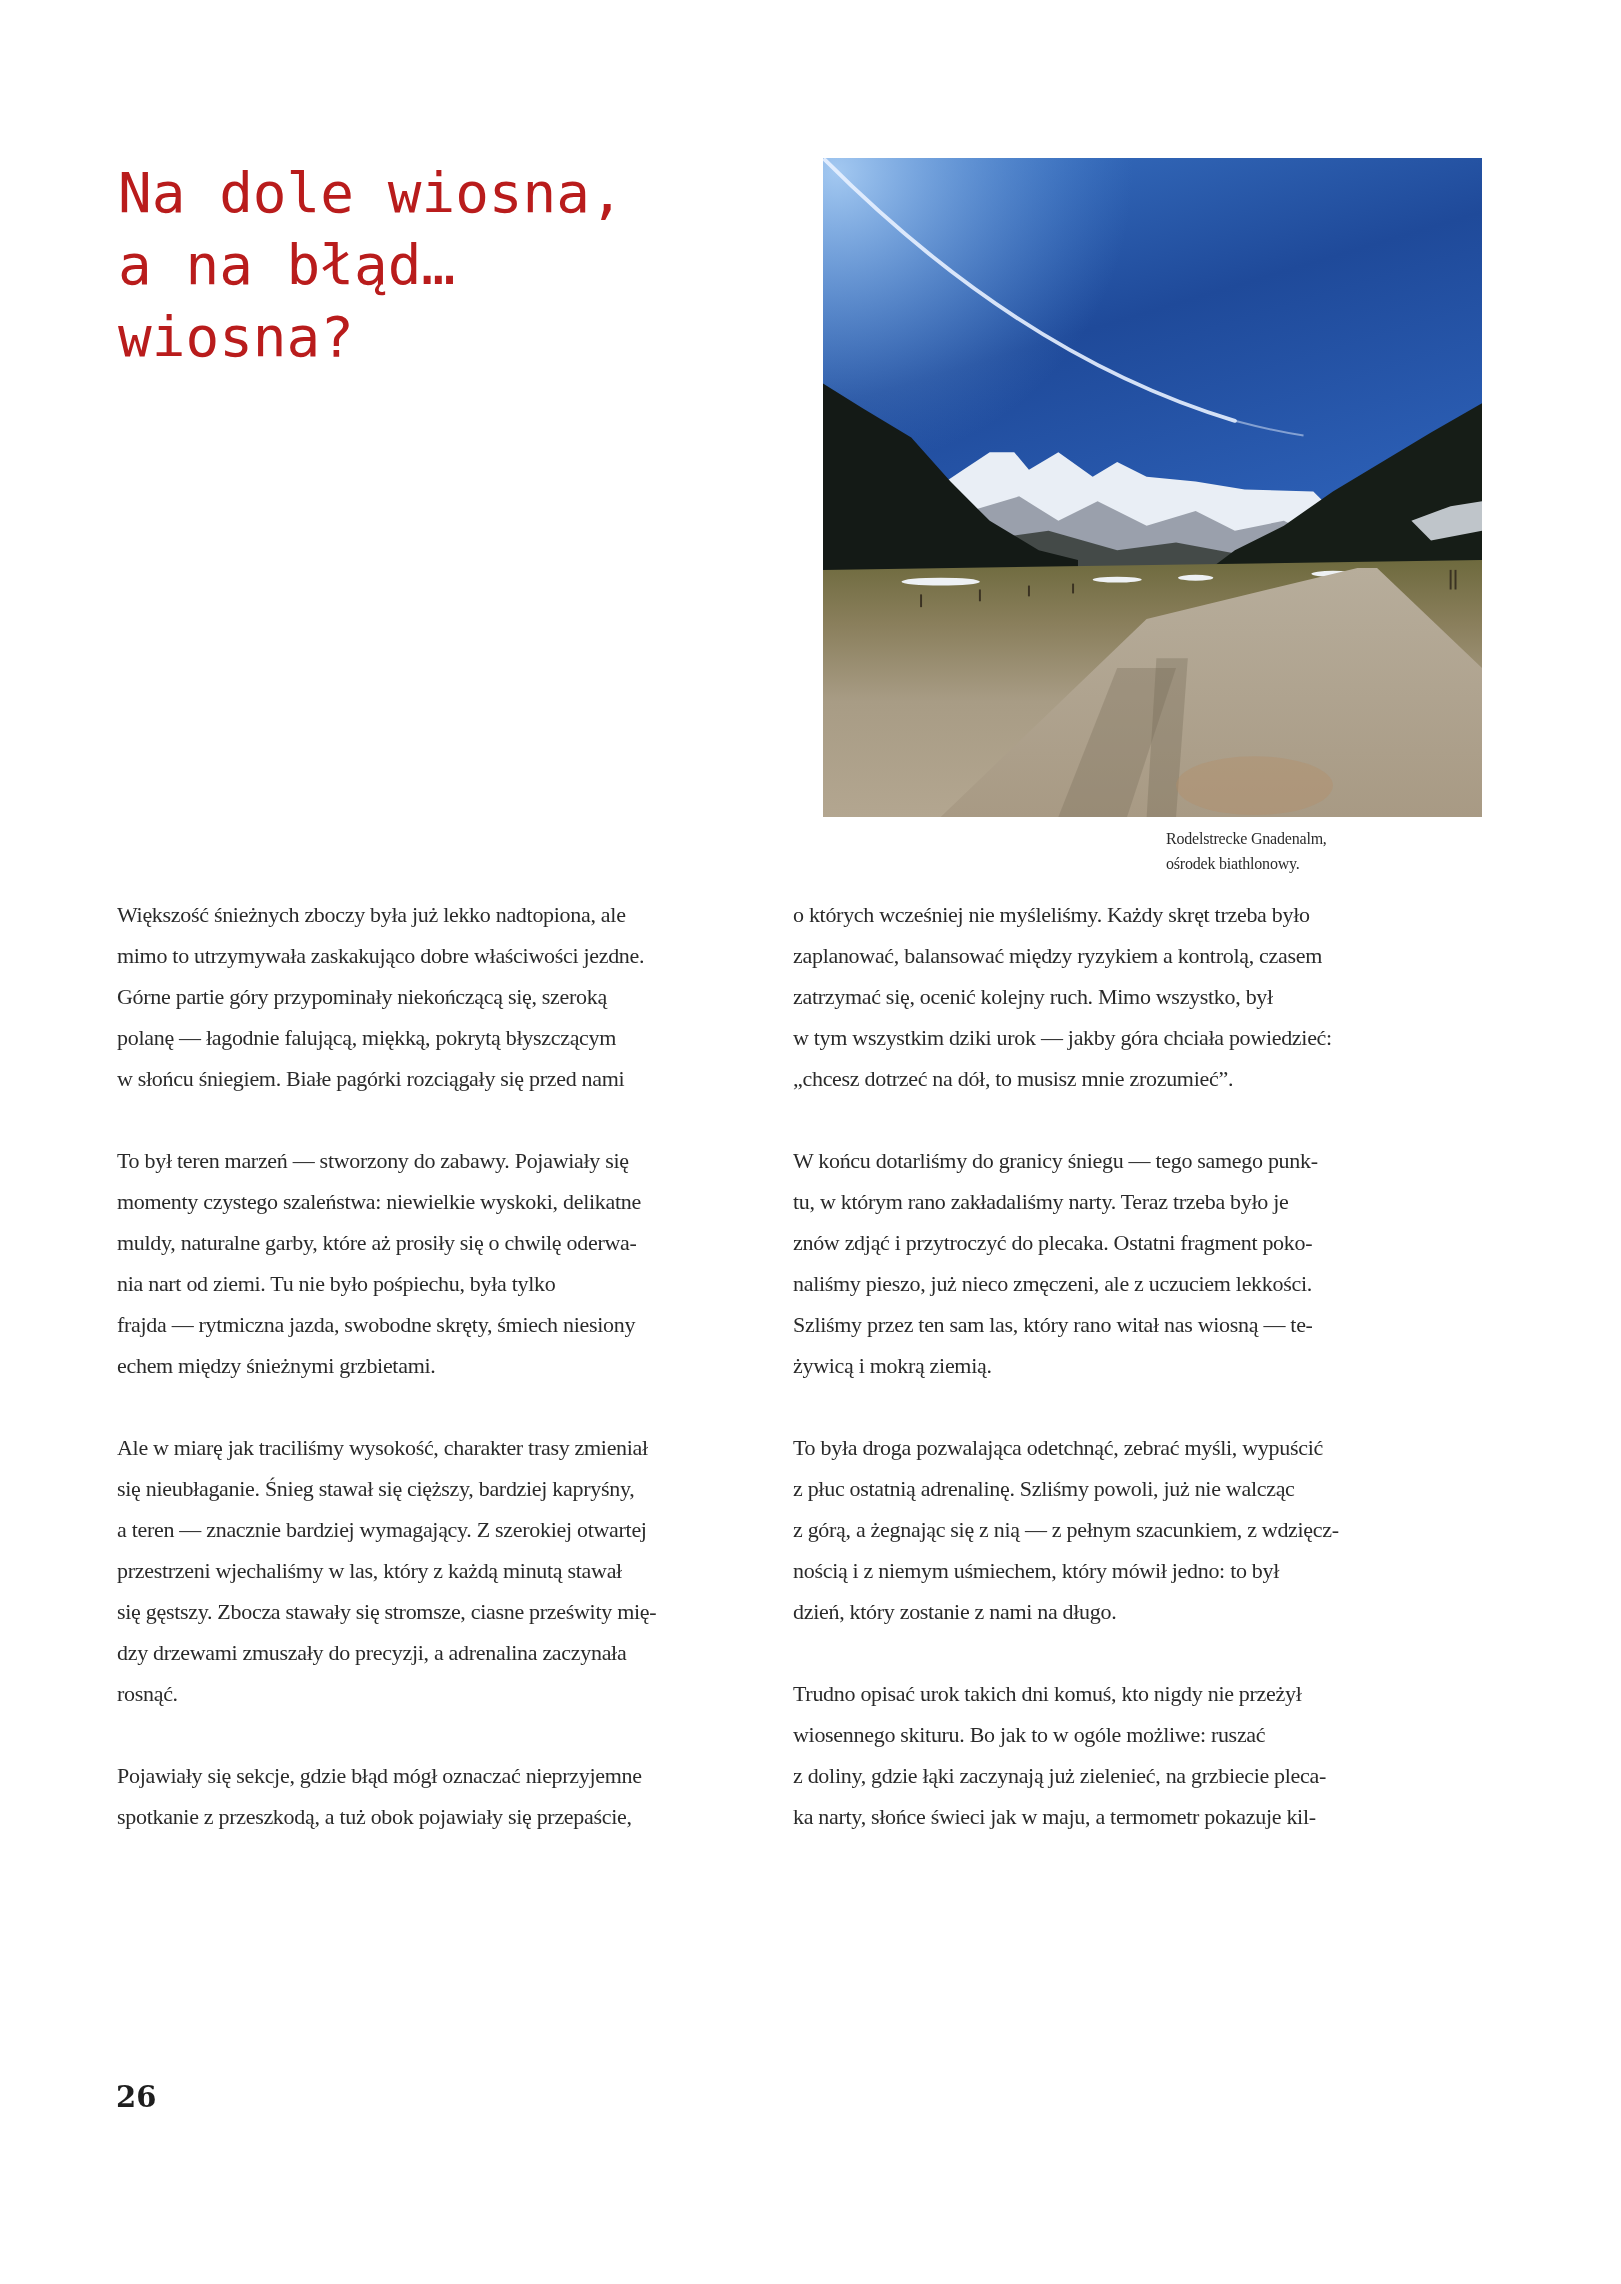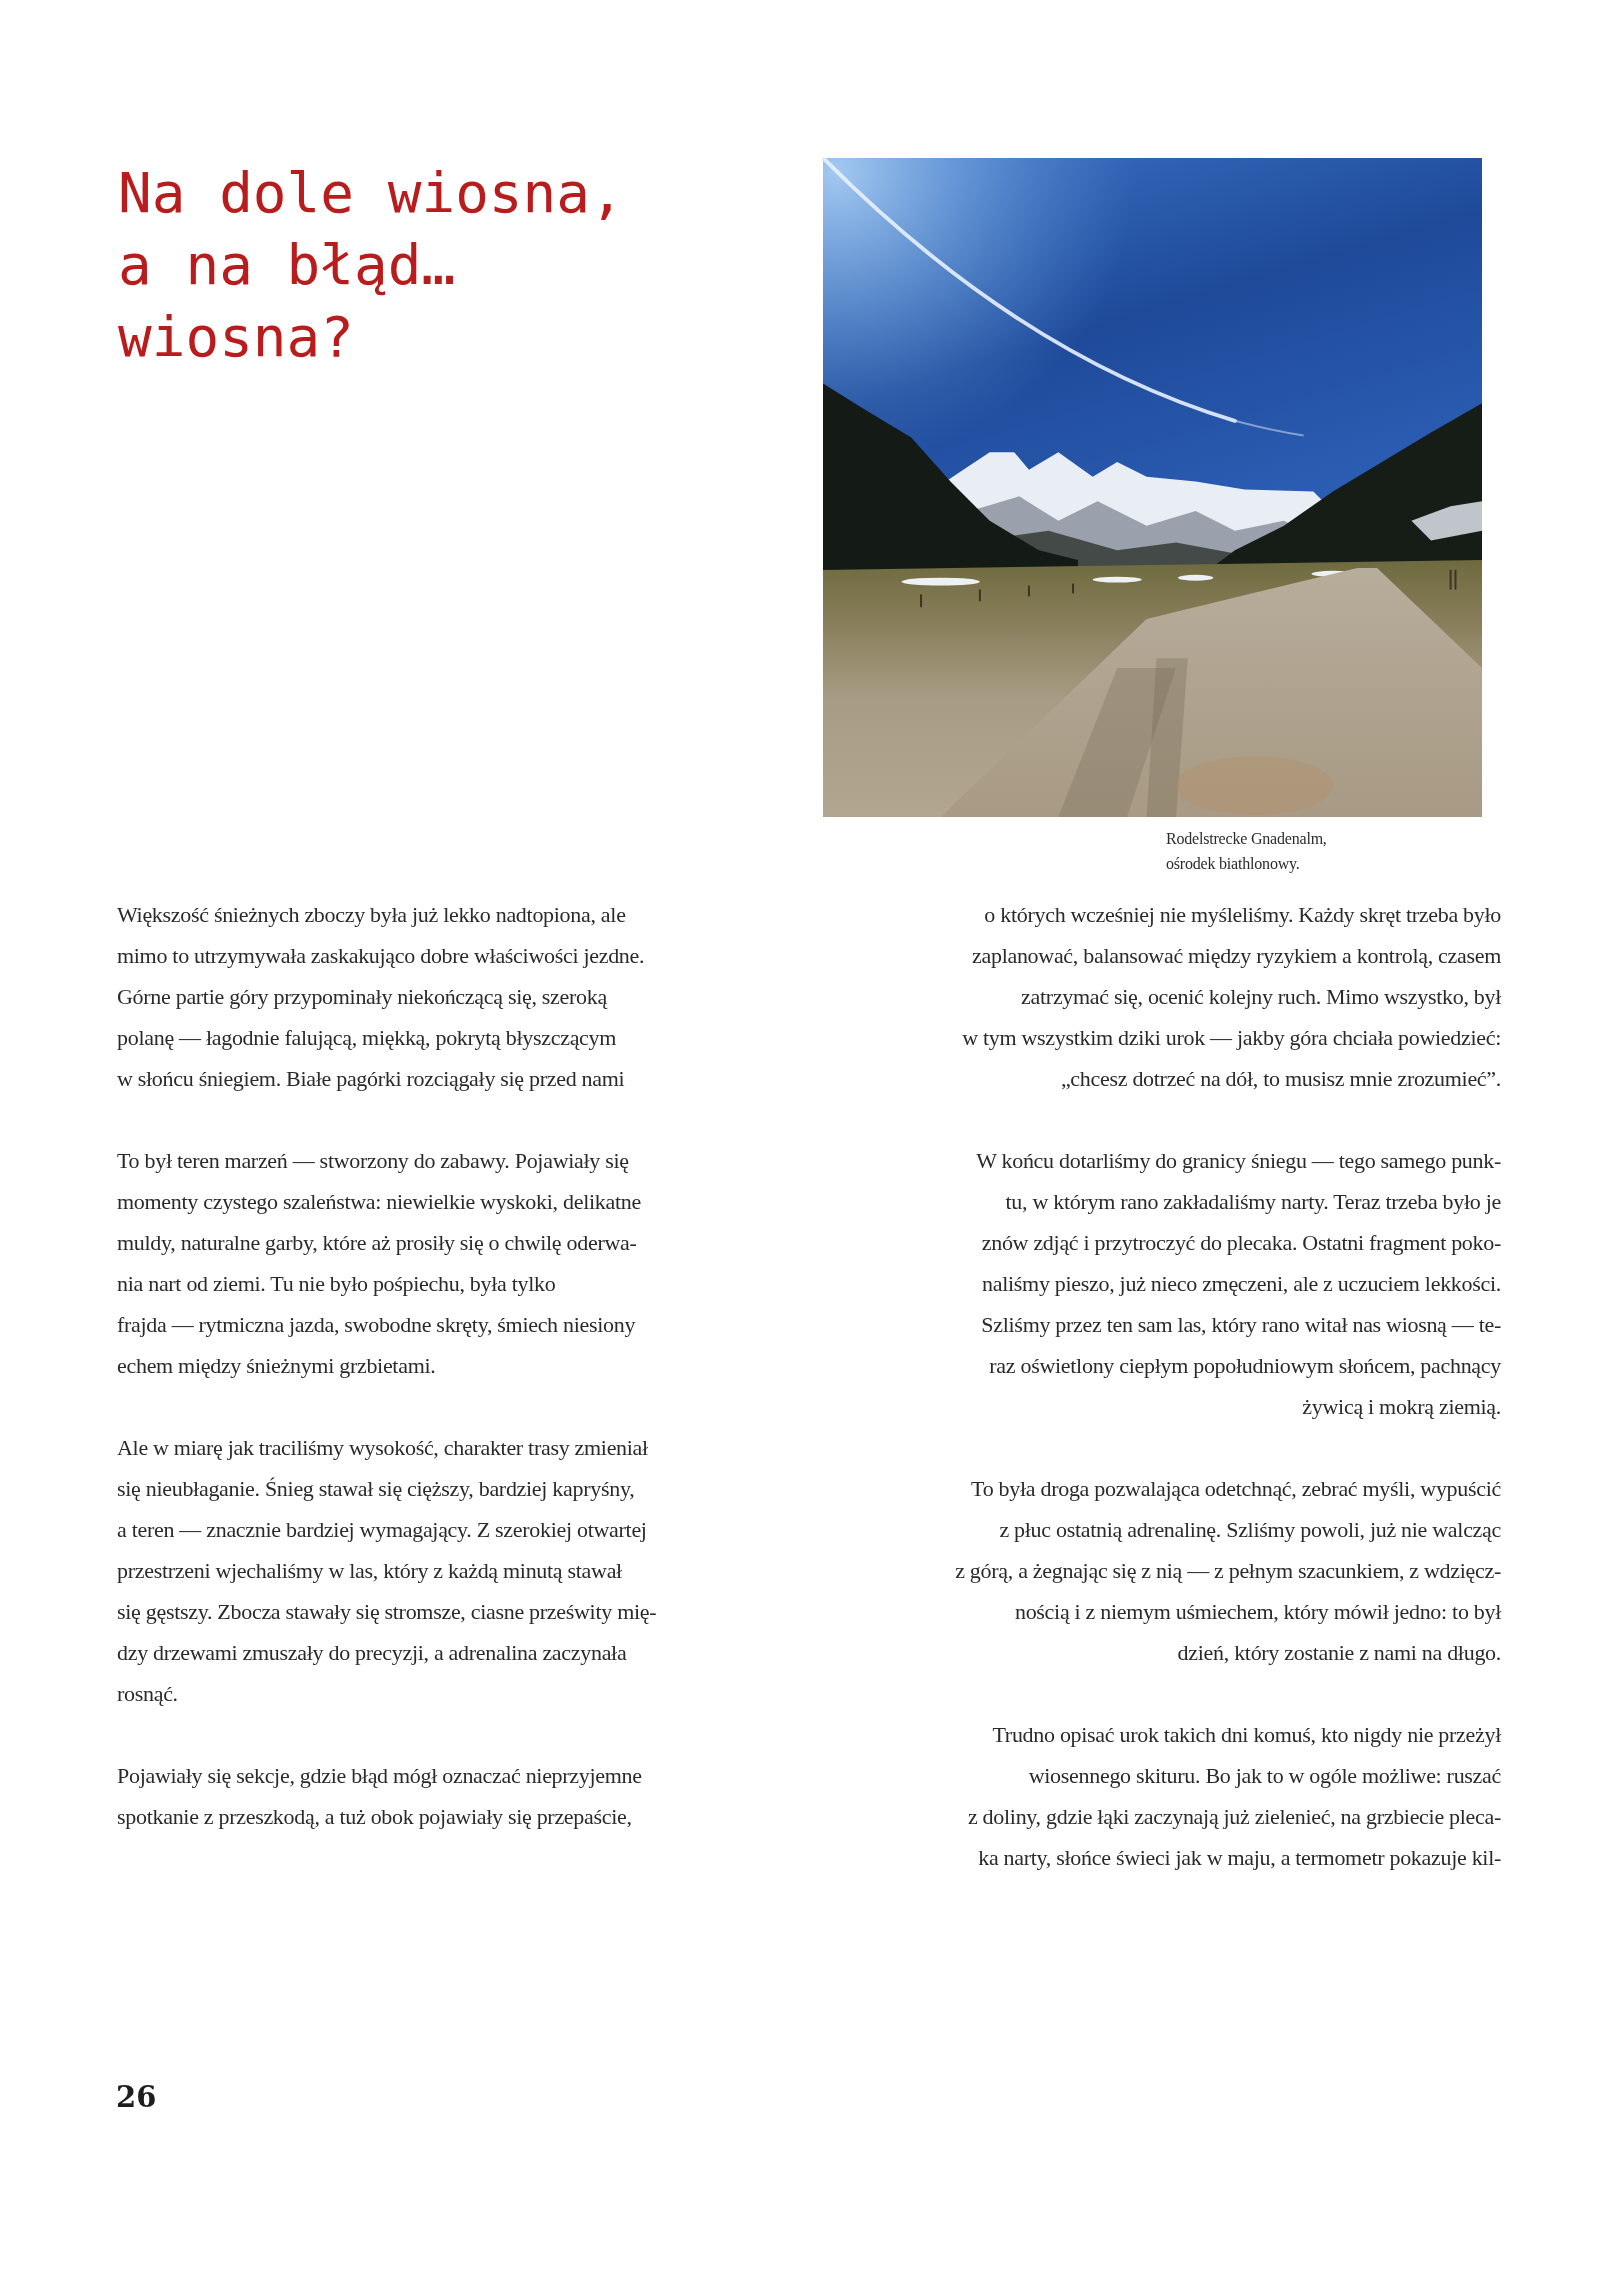--- a/index.html
+++ b/index.html
@@ -62,21 +62,21 @@
   .column {
     position: absolute;
     top: 894px;
     width: 676px;
     font-size: 22px;
     line-height: 41px;
     color: #2a2a2a;
     letter-spacing: -0.3px;
   }
   .column.left { left: 117px; }
-  .column.right { left: 825px; text-align: right; }
+  .column.right { left: 793px; }
   .para {
     margin: 0 0 41px 0;
   }
   .para .line {
     display: block;
     white-space: nowrap;
   }
   .page-number {
     position: absolute;
     left: 116px;
@@ -204,21 +204,20 @@
     <span class="line">zatrzymać się, ocenić kolejny ruch. Mimo wszystko, był</span>
     <span class="line">w tym wszystkim dziki urok — jakby góra chciała powiedzieć:</span>
     <span class="line">„chcesz dotrzeć na dół, to musisz mnie zrozumieć”.</span>
   </p>
   <p class="para">
     <span class="line">W końcu dotarliśmy do granicy śniegu — tego samego punk-</span>
     <span class="line">tu, w którym rano zakładaliśmy narty. Teraz trzeba było je</span>
     <span class="line">znów zdjąć i przytroczyć do plecaka. Ostatni fragment poko-</span>
     <span class="line">naliśmy pieszo, już nieco zmęczeni, ale z uczuciem lekkości.</span>
     <span class="line">Szliśmy przez ten sam las, który rano witał nas wiosną — te-</span>
-    <span class="line">raz oświetlony ciepłym popołudniowym słońcem, pachnący</span>
     <span class="line">żywicą i mokrą ziemią.</span>
   </p>
   <p class="para">
     <span class="line">To była droga pozwalająca odetchnąć, zebrać myśli, wypuścić</span>
     <span class="line">z płuc ostatnią adrenalinę. Szliśmy powoli, już nie walcząc</span>
     <span class="line">z górą, a żegnając się z nią — z pełnym szacunkiem, z wdzięcz-</span>
     <span class="line">nością i z niemym uśmiechem, który mówił jedno: to był</span>
     <span class="line">dzień, który zostanie z nami na długo.</span>
   </p>
   <p class="para">

